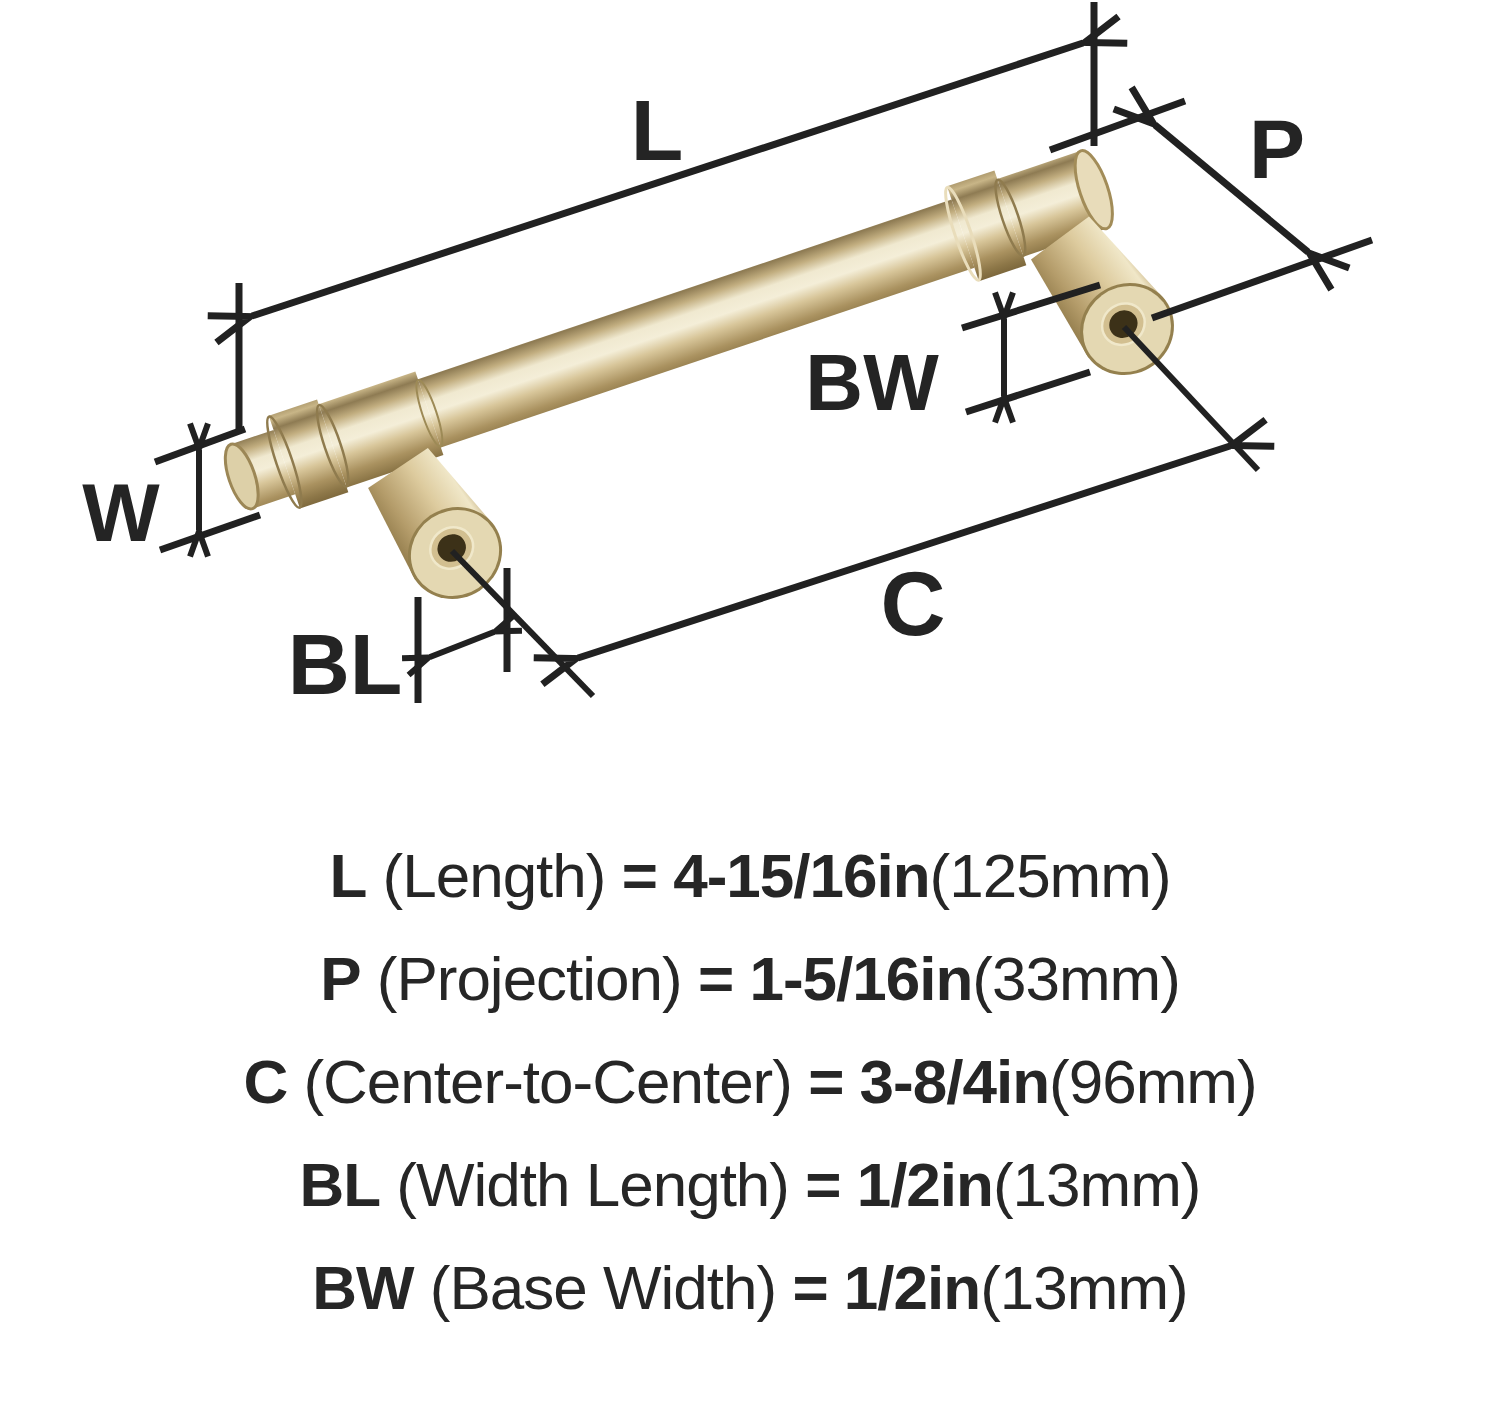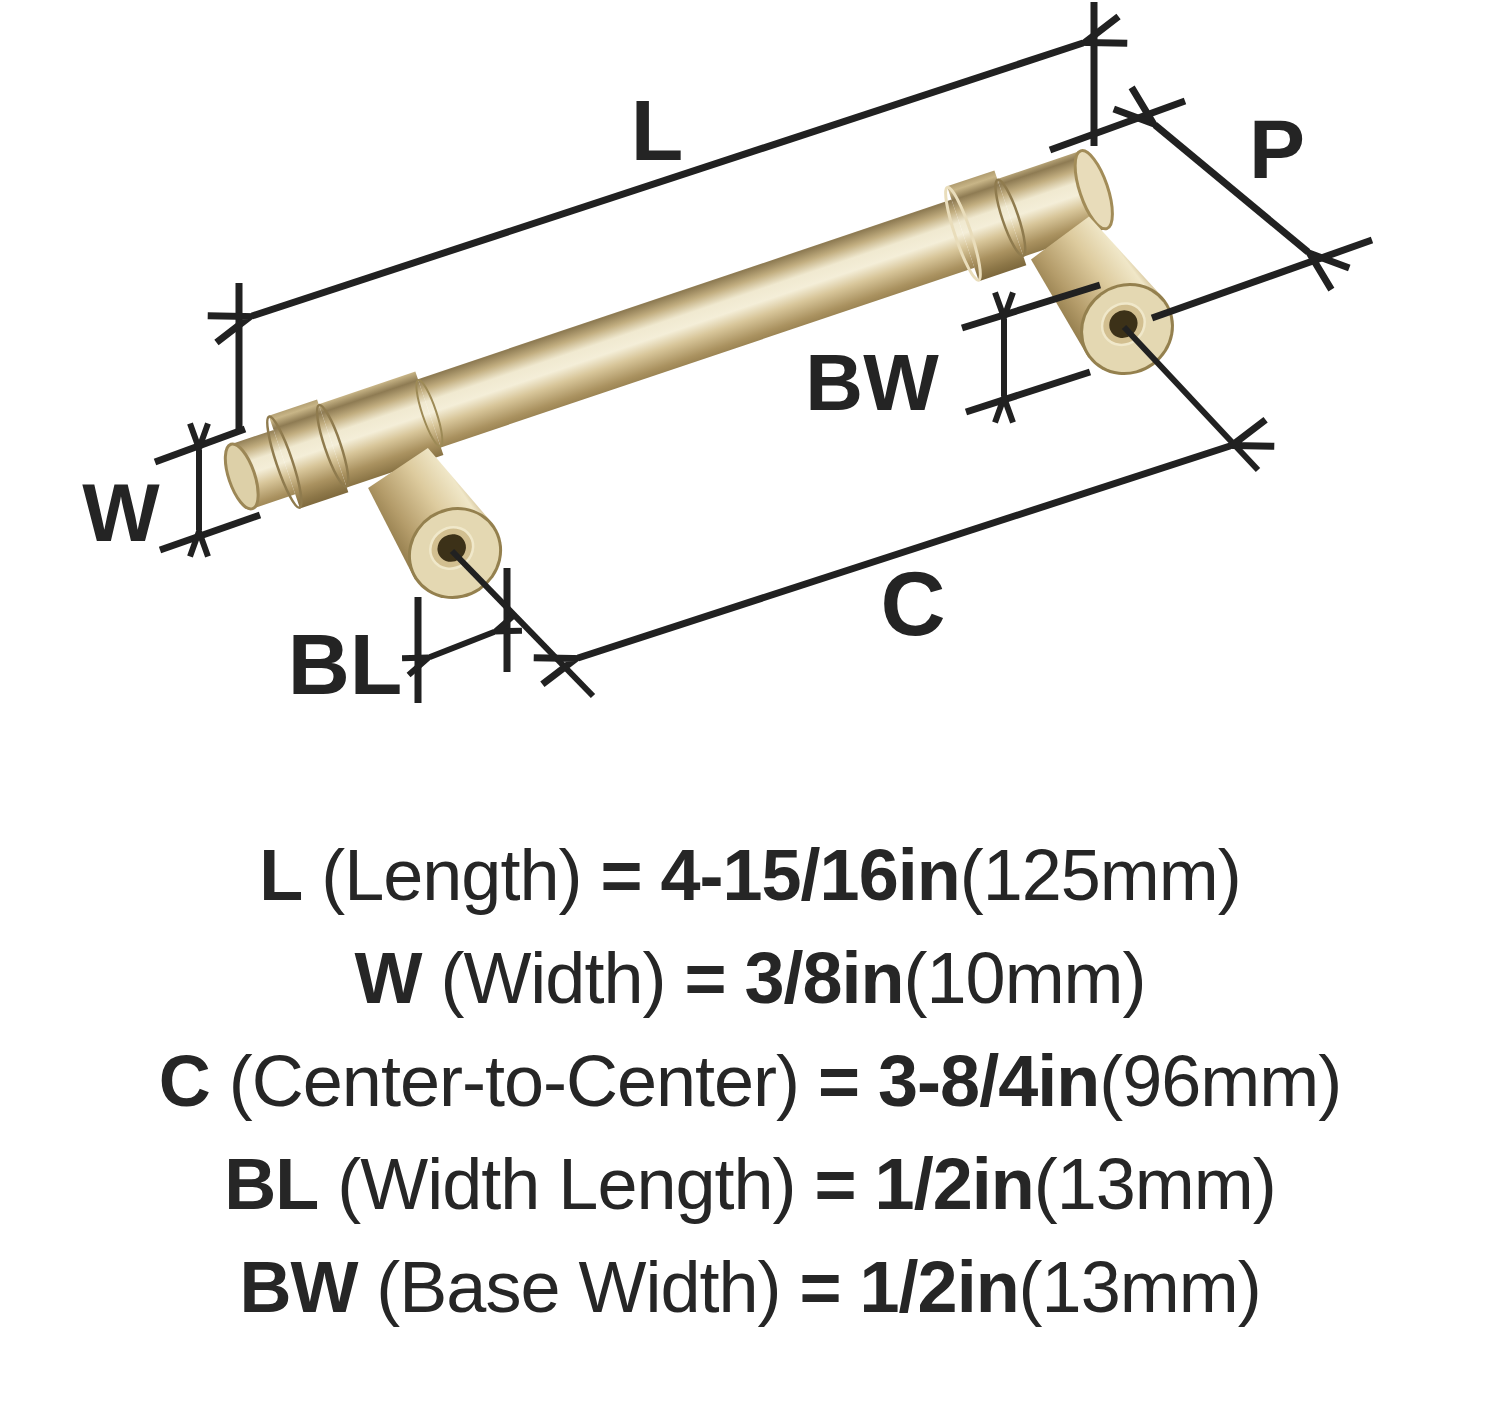--- a/index.html
+++ b/index.html
@@ -21,21 +21,21 @@
     position: absolute;
     top: 824px;
     left: 0;
     width: 1500px;
   }
   .spec-line {
     height: 103px;
     line-height: 103px;
     text-align: center;
     white-space: nowrap;
-    font-size: 72px;
+    font-size: 62px;
     letter-spacing: -1px;
     color: #262626;
   }
   .spec-line .b { font-weight: 700; }
   .spec-line .t { font-weight: 400; }
 </style>
 </head>
 <body>
 
 <div class="stage">
@@ -160,23 +160,23 @@
     </g>
   </svg>
 
   <div class="specs">
     <div class="spec-line">
       <span class="b">L</span>
       <span class="t">(Length)</span>
       <span class="b">= 4-15/16in</span><span class="t">(125mm)</span>
     </div>
     <div class="spec-line">
-      <span class="b">W</span>
-      <span class="t">(Width)</span>
-      <span class="b">= 3/8in</span><span class="t">(10mm)</span>
+      <span class="b">P</span>
+      <span class="t">(Projection)</span>
+      <span class="b">= 1-5/16in</span><span class="t">(33mm)</span>
     </div>
     <div class="spec-line">
       <span class="b">C</span>
       <span class="t">(Center-to-Center)</span>
       <span class="b">= 3-8/4in</span><span class="t">(96mm)</span>
     </div>
     <div class="spec-line">
       <span class="b">BL</span>
       <span class="t">(Width Length)</span>
       <span class="b">= 1/2in</span><span class="t">(13mm)</span>

